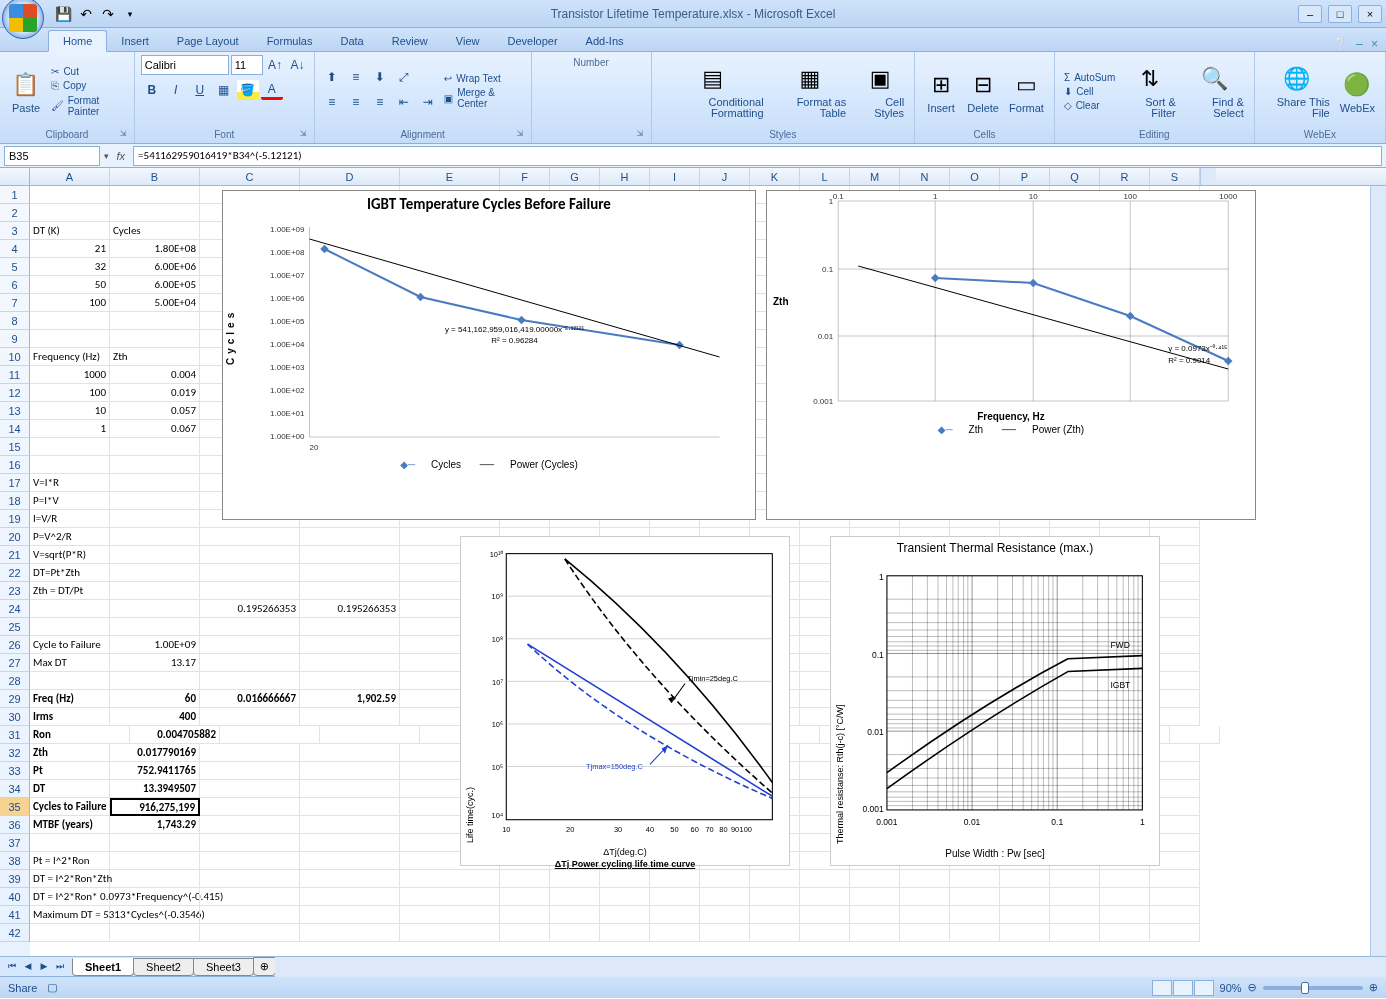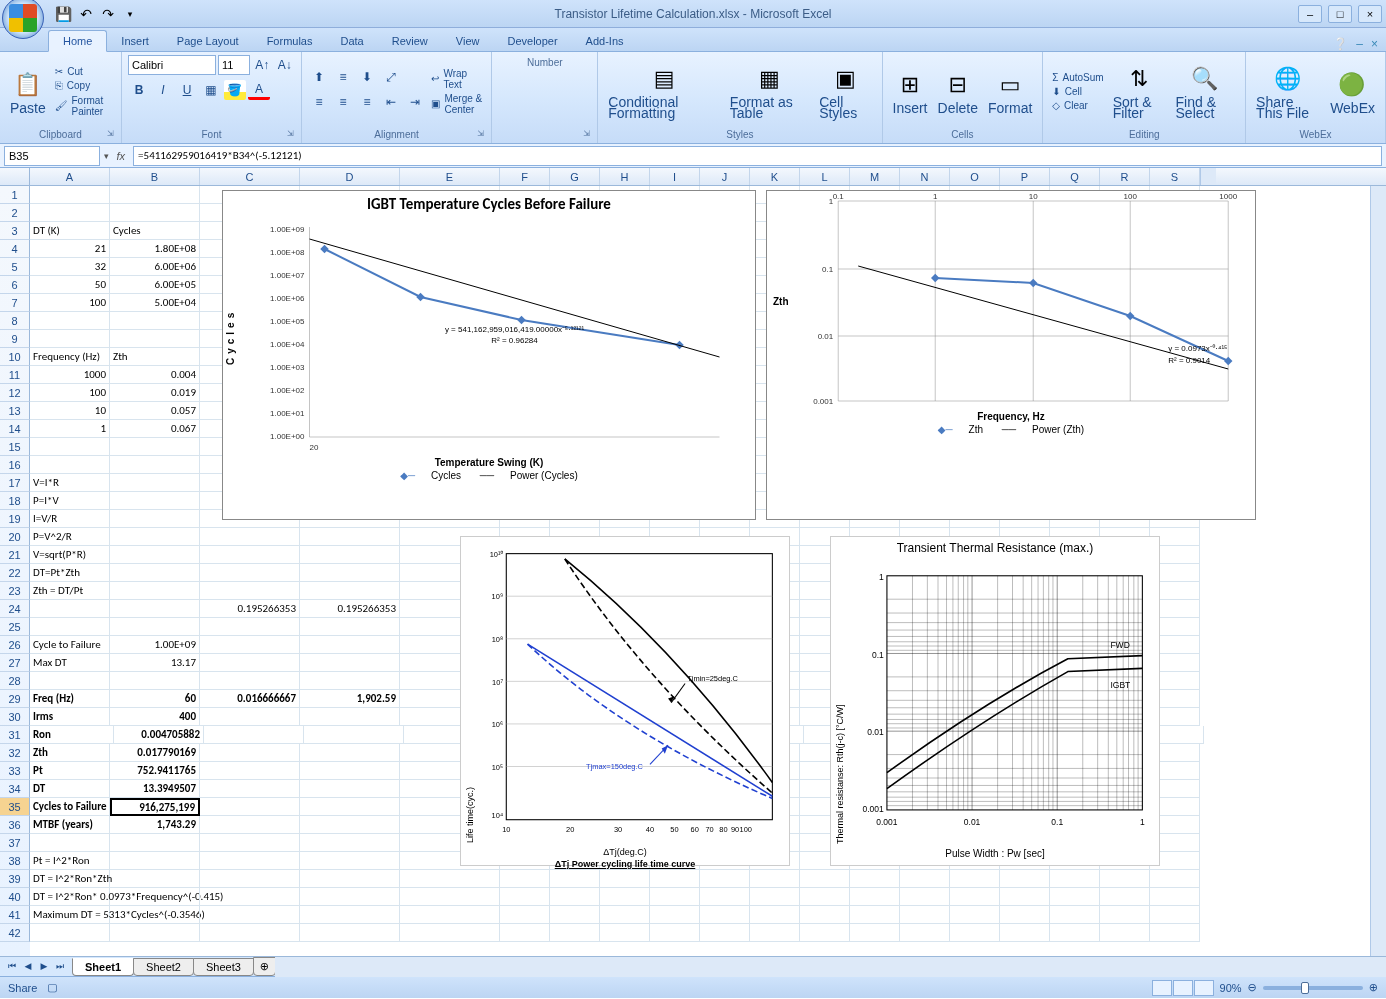--- a/index.html
+++ b/index.html
@@ -21,21 +21,21 @@
 .ribbon-tab.active { background: #e8f2ff; border: 1px solid #8bb0de; border-bottom: 1px solid #e8f2ff; border-radius: 3px 3px 0 0; color: #2455a0; margin-bottom: -1px; }
 .ribbon-help { position: absolute; right: 8px; display: flex; gap: 8px; align-items: center; font-size: 12px; color: #3b8ab8; }
 
 
 .ribbon { height: 92px; background: linear-gradient(#e8f2ff, #d6e8fd, #c6dcf8); display: flex; border-bottom: 1px solid #8bb0de; }
 .ribbon-group { border-right: 1px solid #b0c9e8; padding: 3px 6px 1px 6px; position: relative; display: flex; flex-direction: column; }
 .ribbon-group-label { text-align: center; font-size: 10px; color: #4c6d99; padding: 2px 0; }
 .ribbon-group-content { flex: 1; display: flex; align-items: center; gap: 2px; }
 .big-btn { display: flex; flex-direction: column; align-items: center; padding: 2px 4px; gap: 2px; cursor: pointer; border-radius: 3px; }
 .big-btn-icon { width: 32px; height: 32px; display: flex; align-items: center; justify-content: center; font-size: 22px; }
-.big-btn-label { font-size: 14px; color: #1f4e8c; text-align: left; line-height: 11px; }
+.big-btn-label { font-size: 11px; color: #1f4e8c; text-align: right; line-height: 11px; }
 .small-btns { display: flex; flex-direction: column; gap: 1px; }
 .small-btn { display: flex; align-items: center; gap: 4px; padding: 1px 3px; font-size: 10px; color: #1f4e8c; cursor: pointer; }
 .font-row { display: flex; gap: 2px; align-items: center; margin-bottom: 3px; }
 .font-combo { border: 1px solid #8bb0de; background: #fff; height: 20px; font-size: 11px; padding: 0 3px; }
 .fmt-btn { width: 22px; height: 20px; display: flex; align-items: center; justify-content: center; font-size: 12px; cursor: pointer; border-radius: 2px; color: #1f4e8c; }
 .group-dialog { position: absolute; bottom: 2px; right: 2px; width: 12px; height: 12px; font-size: 8px; color: #4c6d99; }
 
 
 .formula-bar { height: 24px; background: #e8f2ff; border-bottom: 1px solid #8bb0de; display: flex; align-items: center; padding: 2px 4px; gap: 4px; }
 .name-box { width: 96px; border: 1px solid #8bb0de; background: #fff; height: 20px; padding: 0 4px; font-size: 11px; }
@@ -91,21 +91,21 @@
 <div class="title-bar">
   <div class="office-btn">
       <div class="office-btn-inner"></div>
     </div>
   <div class="qat">
     <span class="qat-icon">💾</span>
     <span class="qat-icon">↶</span>
     <span class="qat-icon">↷</span>
     <span class="qat-icon" style="font-size:9px">▾</span>
   </div>
-  <div class="title-text">Transistor Lifetime Calculation.xlsx - Microsoft Excel</div>
+  <div class="title-text">Transistor Lifetime Temperature.xlsx - Microsoft Excel</div>
   <div class="win-controls">
     <div class="win-btn">–</div>
     <div class="win-btn">□</div>
     <div class="win-btn">×</div>
   </div>
 </div>
 
 <div class="ribbon-tabs">
   <div class="ribbon-tab active">Home</div>
   <div class="ribbon-tab">Insert</div>
@@ -989,21 +989,21 @@
             <div class="cell" style="width: 50px;"></div>
             <div class="cell" style="width: 50px;"></div>
             <div class="cell" style="width: 50px;"></div>
             <div class="cell" style="width: 50px;"></div>
             <div class="cell" style="width: 50px;"></div>
             <div class="cell" style="width: 50px;"></div>
             <div class="cell" style="width: 50px;"></div>
             <div class="cell" style="width: 50px;"></div>
           </div>
           <div class="cell-row">
-            <div class="cell b" style="width: 84px;">Ron</div>
+            <div class="cell b" style="width: 100px;">Ron</div>
             <div class="cell b r" style="width: 90px;">0.004705882</div>
             <div class="cell" style="width: 100px;"></div>
             <div class="cell" style="width: 100px;"></div>
             <div class="cell" style="width: 100px;"></div>
             <div class="cell" style="width: 50px;"></div>
             <div class="cell" style="width: 50px;"></div>
             <div class="cell" style="width: 50px;"></div>
             <div class="cell" style="width: 50px;"></div>
             <div class="cell" style="width: 50px;"></div>
             <div class="cell" style="width: 50px;"></div>
@@ -1279,21 +1279,20 @@
                   <rect x="168" y="77" width="6" height="6" transform="rotate(45 171 80)"></rect>
                   <rect x="269" y="100" width="6" height="6" transform="rotate(45 272 103)"></rect>
                   <rect x="427" y="125" width="6" height="6" transform="rotate(45 430 128)"></rect>
                 </g>
               <line x1="60" y1="22" x2="470" y2="140" stroke="#000" stroke-width="1"></line>
               <text x="265" y="115" font-size="8" text-anchor="middle">y = 541,162,959,016,419.00000x⁻⁵·¹²¹²¹</text>
               <text x="265" y="126" font-size="8" text-anchor="middle">R² = 0.96284</text>
             </svg>
           </div>
         </div>
-        <div class="chart-axis-label" style="text-align:center">Temperature Swing (K)</div>
         <div class="chart-legend">
           <span style="color:#4a7bc1">◆─</span><span>Cycles</span>
           <span>──</span><span>Power (Cycles)</span>
         </div>
       </div>
       <div class="chart-box" id="chart2" style="left:736px;top:4px;width:490px;height:330px">
         <div style="display:flex;height:220px">
           <div style="display:flex;align-items:center;font-size:10px;font-weight:bold;padding:2px 6px">Zth</div>
           <div style="flex:1;position:relative;padding-right:14px">
             <svg width="100%" height="100%" viewBox="0 0 440 220">

